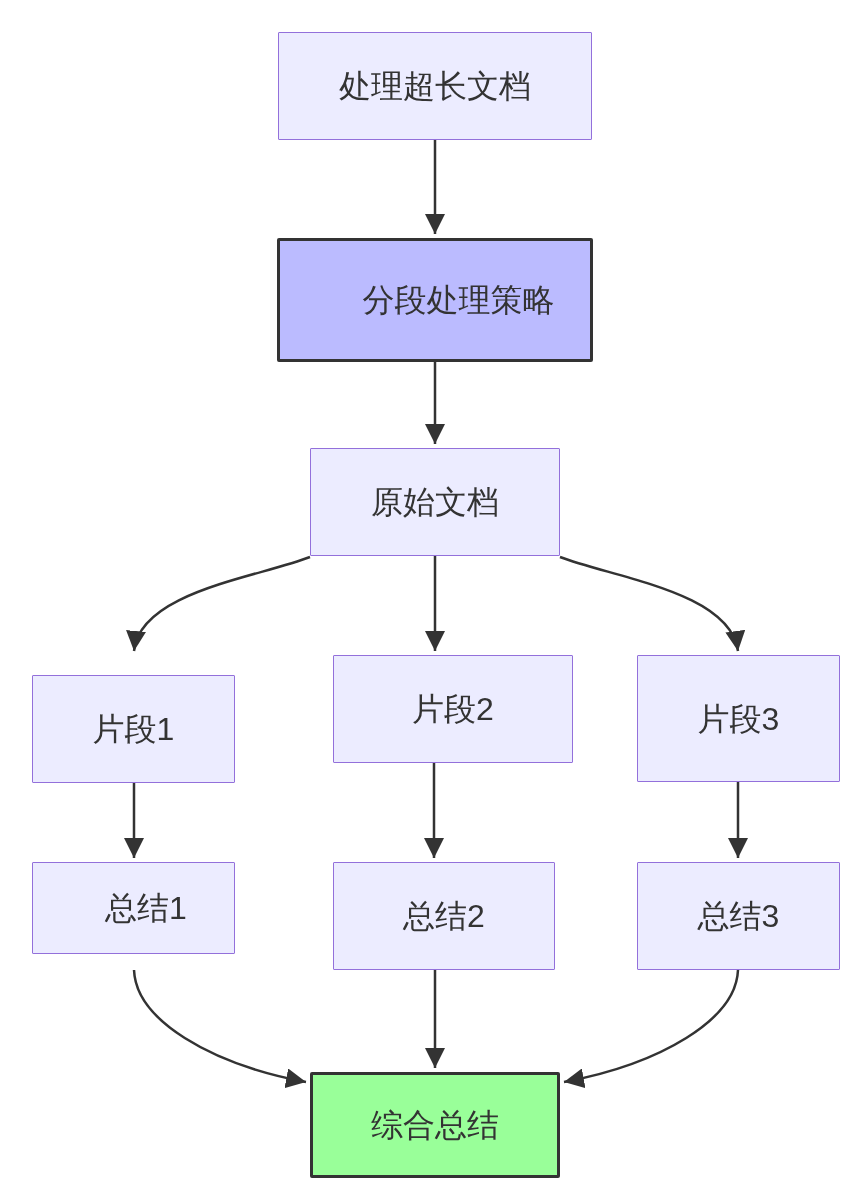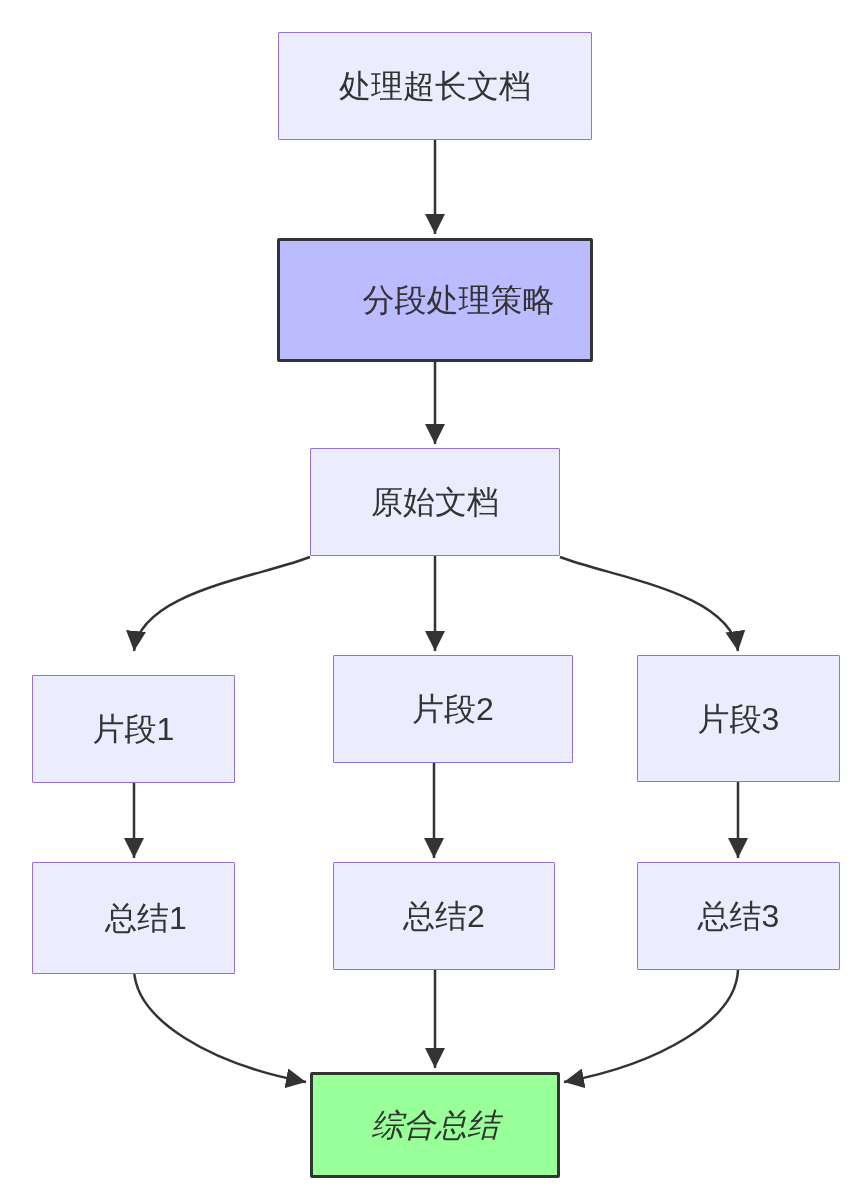--- a/index.html
+++ b/index.html
@@ -43,30 +43,29 @@
   }
   .node.emphasis{
     background:var(--emphasis-fill);
     border:3.5px solid var(--emphasis-border);
     border-radius:2px;
   }
   .node.success{
     background:var(--success-fill);
     border:3.5px solid var(--success-border);
     border-radius:2px;
-    font-style:italic;
   }
   
   .n-a{left:278px;top:32px;width:314px;height:108px;}
   .n-b{left:277px;top:238px;width:316px;height:124px;padding-left:47px;}
   .n-c{left:310px;top:448px;width:250px;height:108px;}
   .n-d1{left:32px;top:655px;width:203px;height:108px;margin-top:20px;}
   .n-d2{left:333px;top:655px;width:240px;height:108px;}
   .n-d3{left:637px;top:655px;width:203px;height:127px;}
-  .n-e1{left:32px;top:862px;width:203px;height:112px;padding-left:25px;}
+  .n-e1{left:32px;top:862px;width:203px;height:92px;padding-left:25px;}
   .n-e2{left:333px;top:862px;width:222px;height:108px;}
   .n-e3{left:637px;top:862px;width:203px;height:108px;}
   .n-f{left:310px;top:1072px;width:250px;height:106px;}
 </style>
 </head>
 <body>
 
 <div class="canvas">
 
   <svg class="edge-layer" width="852" height="1196" viewBox="0 0 852 1196" xmlns="http://www.w3.org/2000/svg">

